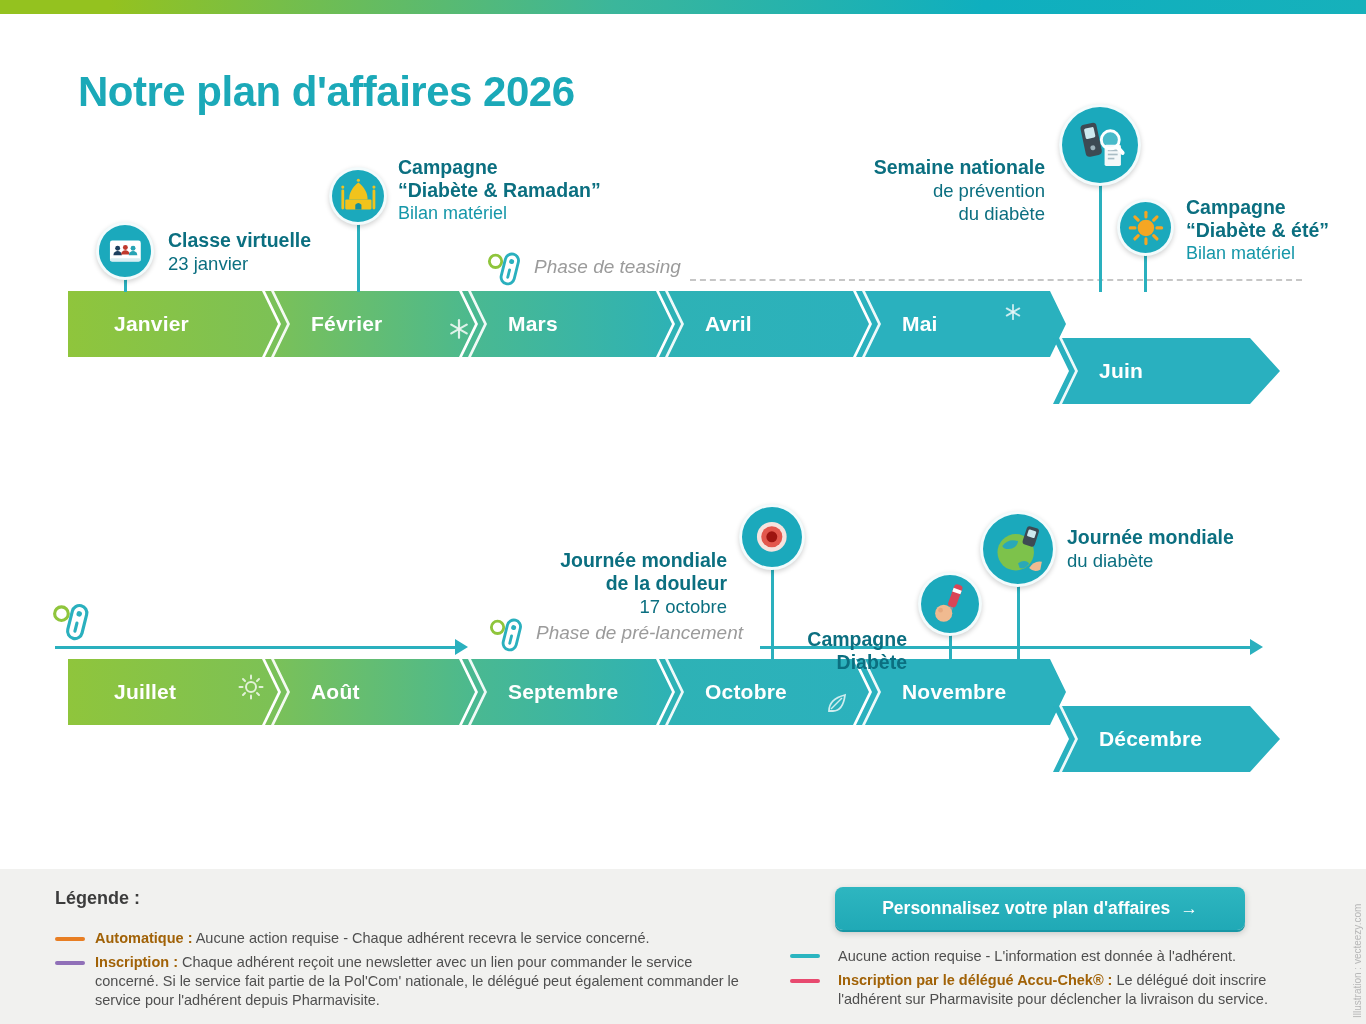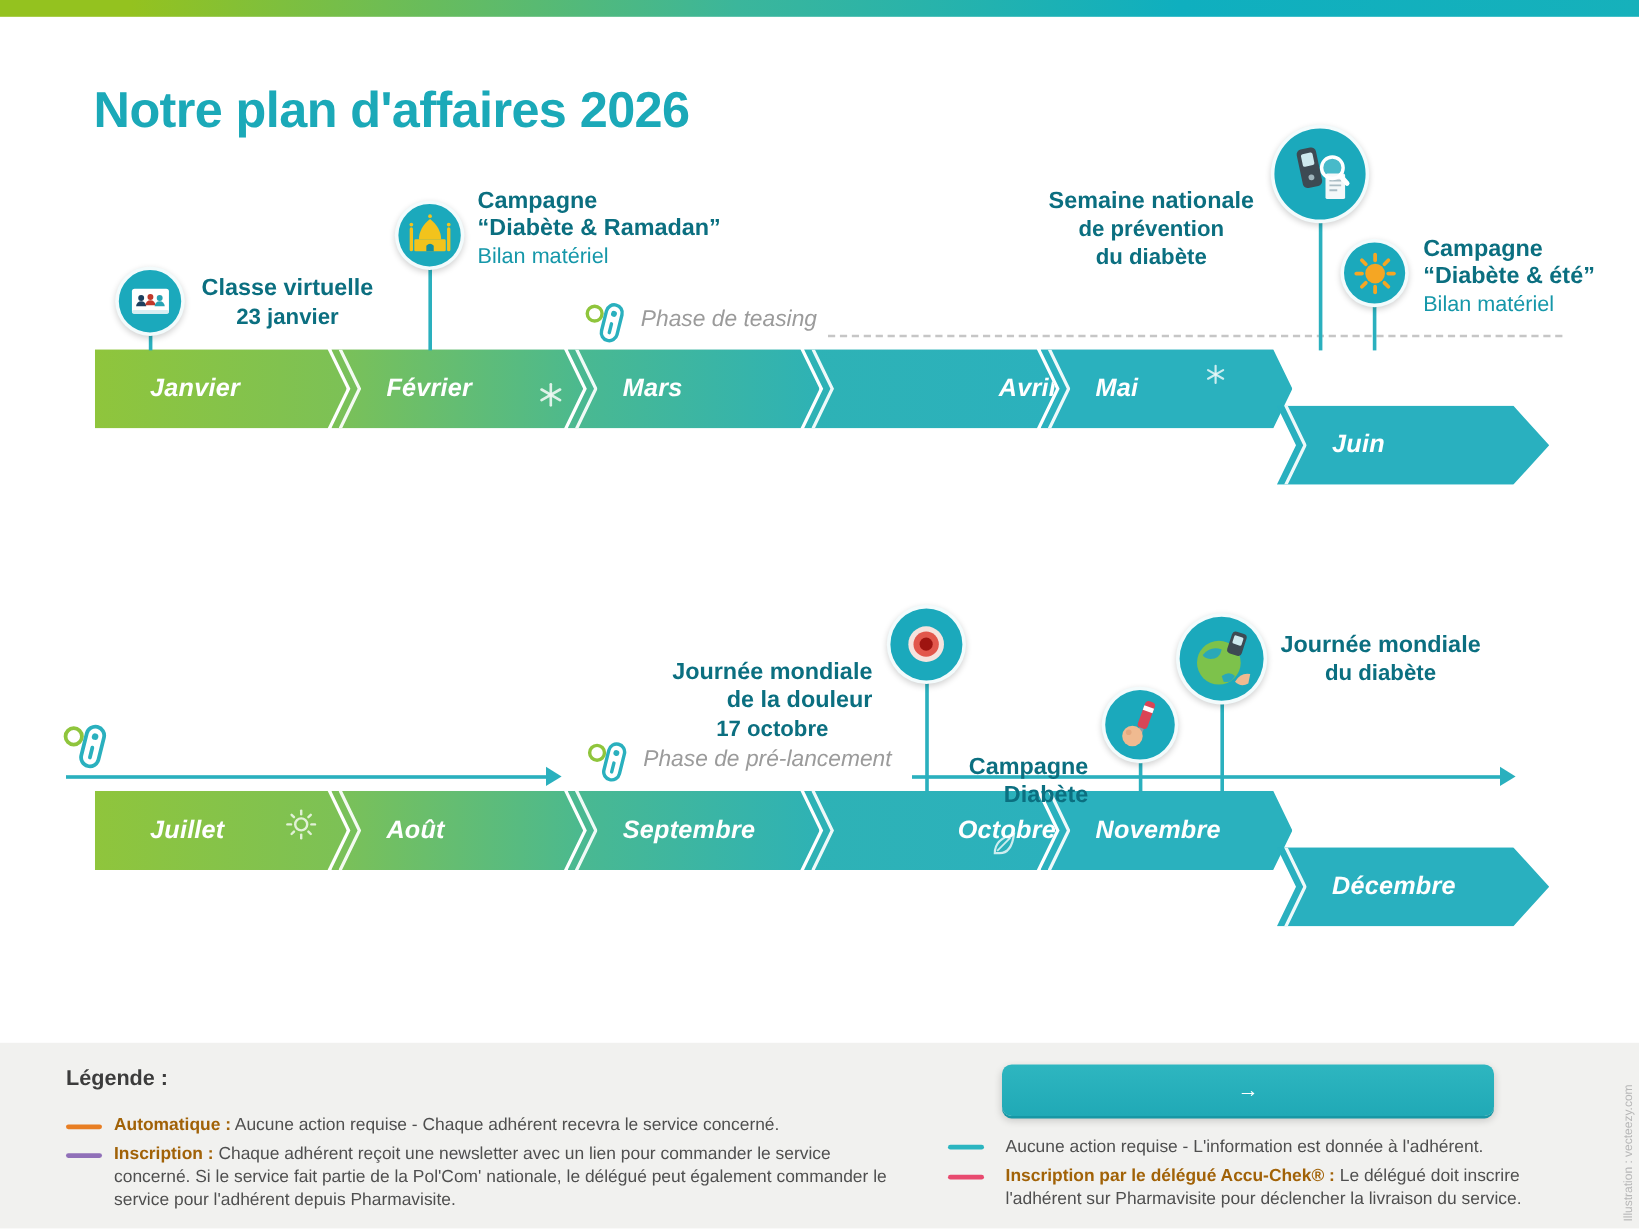--- a/index.html
+++ b/index.html
@@ -6,31 +6,31 @@
   #page{position:relative;width:1366px;height:1024px;background:#fff;overflow:hidden;
         font-family:"Liberation Sans",sans-serif;}
 
   .top-strip{position:absolute;left:0;top:0;width:1366px;height:14px;
     background:linear-gradient(90deg,#94C21F 0%,#94C21F 8%,#3BB69B 45%,#0FAFBF 72%,#16B1BB 100%);}
 
   .page-title{position:absolute;left:78px;top:68px;font-size:42px;font-weight:800;
     color:#1BA9B8;letter-spacing:-0.5px;}
 
   
-  .bar{position:absolute;left:79px;width:1212px;height:81px;z-index:1;font-style:italic;}
+  .bar{position:absolute;left:68px;width:1212px;height:81px;z-index:1;}
   .bar1{top:291px;} .bar2{top:659px;}
   .seg{position:absolute;top:0;height:66px;width:210px;
     clip-path:polygon(0 0,calc(100% - 16px) 0,100% 50%,calc(100% - 16px) 100%,0 100%,16px 50%);}
   .seg.first{clip-path:polygon(0 0,calc(100% - 16px) 0,100% 50%,calc(100% - 16px) 100%,0 100%);}
   .seg.last{width:227px;
     clip-path:polygon(0 0,calc(100% - 30px) 0,100% 50%,calc(100% - 30px) 100%,0 100%,16px 50%);}
   .s1{left:0;background:linear-gradient(90deg,#8FC53C,#7CC156);}
   .s2{left:197px;background:linear-gradient(90deg,#7CC156,#4BB98F);}
   .s3{left:394px;background:linear-gradient(90deg,#4BB98F,#2EB2B5);}
-  .s4{left:591px;background:linear-gradient(90deg,#2EB2B5,#2BB1BD);text-align:right;}
+  .s4{left:591px;background:linear-gradient(90deg,#2EB2B5,#2BB1BD);}
   .s5{left:788px;background:#2AB1BE;}
   .s6{left:985px;background:#29B0BF;margin-top:47px;}
   .seg .lbl{display:block;padding-left:46px;line-height:66px;font-size:21px;
     font-weight:600;color:#fff;letter-spacing:.2px;}
   .chev{position:absolute;left:6px;top:0;width:19px;height:66px;background:rgba(255,255,255,.92);
     clip-path:polygon(0 0,3px 0,19px 50%,3px 100%,0 100%,16px 50%);}
 
   
   .stem{position:absolute;width:2.5px;background:#2AB0BE;z-index:2;}
   .dash-line{position:absolute;border-top:2px dashed #C6C6C6;z-index:0;}
@@ -42,21 +42,21 @@
   .ev-icon{position:absolute;border-radius:50%;background:#1BA9BC;z-index:3;
     border:3px solid rgba(255,255,255,.95);box-shadow:0 2px 5px rgba(0,0,0,.18);
     display:flex;align-items:center;justify-content:center;box-sizing:border-box;}
   .ev-icon svg{width:86%;height:86%;}
   .ph-icon{position:absolute;z-index:2;}
 
   
   .ev-text{position:absolute;z-index:3;color:#0B6F80;line-height:23px;}
   .ev-text.right{text-align:right;margin-top:44px;}
   .ev-b{font-weight:bold;font-size:19.5px;display:block;}
-  .ev-r{font-weight:bold;font-size:18.5px;display:block;text-align:center;}
+  .ev-r{font-weight:normal;font-size:18.5px;display:block;}
   .ev-sub{font-weight:normal;font-size:18px;display:block;color:#1597A9;}
   .phase-label{position:absolute;font-style:italic;font-size:19px;color:#9B9B9B;z-index:2;}
 
   .deco{position:absolute;z-index:2;opacity:.9;}
 
   
   .legend-bg{position:absolute;left:0;top:869px;width:1366px;height:155px;background:#F1F1EF;}
   .legend-heading{position:absolute;left:55px;top:888px;font-size:18px;font-weight:600;color:#3C3C3C;}
   .dash{position:absolute;width:30px;height:4px;border-radius:2px;}
   .lg-text{position:absolute;font-size:14.5px;line-height:19px;color:#4F4F4F;}
@@ -349,20 +349,21 @@
   <div class="lg-text" style="left:95px;top:929px;width:655px;">
     <span class="b">Automatique :</span><span> Aucune action requise - Chaque adhérent recevra le service concerné.</span>
   </div>
 
   <div class="dash" style="left:55px;top:961px;background:#9070B8;"></div>
   <div class="lg-text" style="left:95px;top:953px;width:660px;">
     <span class="b">Inscription :</span><span> Chaque adhérent reçoit une newsletter avec un lien pour commander le service concerné. Si le service fait partie de la Pol'Com' nationale, le délégué peut également commander le service pour l'adhérent depuis Pharmavisite.</span>
   </div>
 
   <button class="cta">
+    <span>Personnalisez votre plan d'affaires</span>
     <span>→</span>
   </button>
 
   <div class="dash" style="left:790px;top:954px;background:#2BB5C0;"></div>
   <div class="lg-text" style="left:838px;top:947px;width:430px;">
     <span class="b"></span><span>Aucune action requise - L'information est donnée à l'adhérent.</span>
   </div>
 
   <div class="dash" style="left:790px;top:979px;background:#E84A6F;"></div>
   <div class="lg-text" style="left:838px;top:971px;width:440px;">

